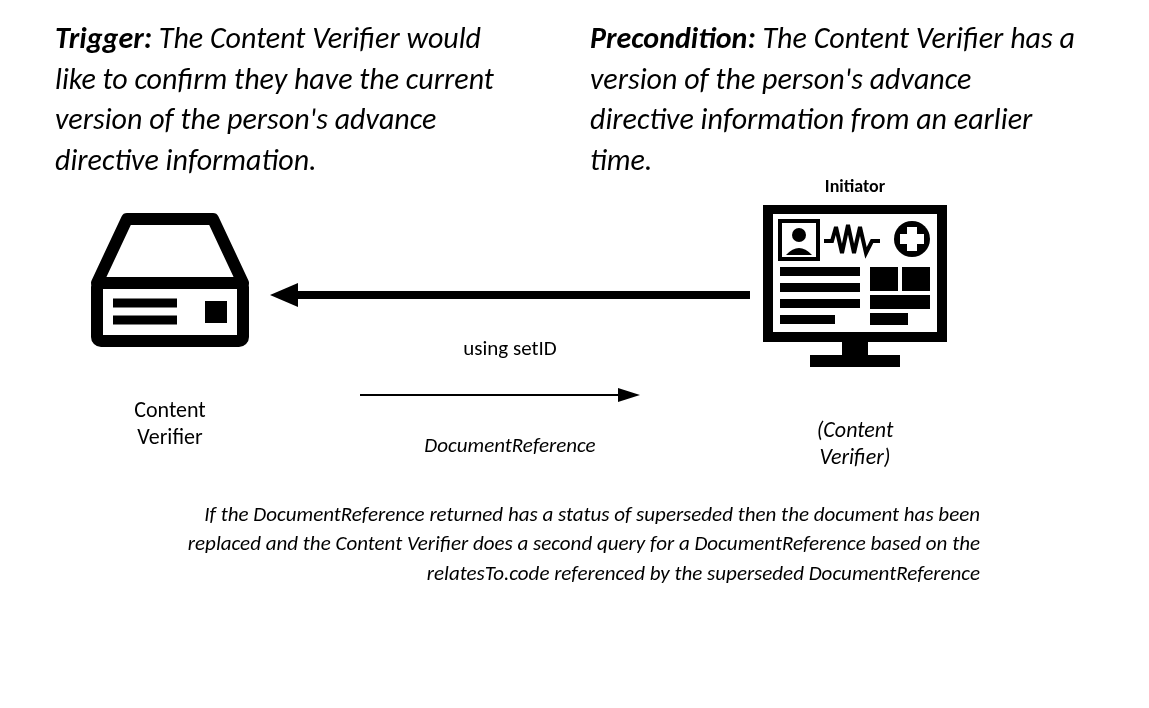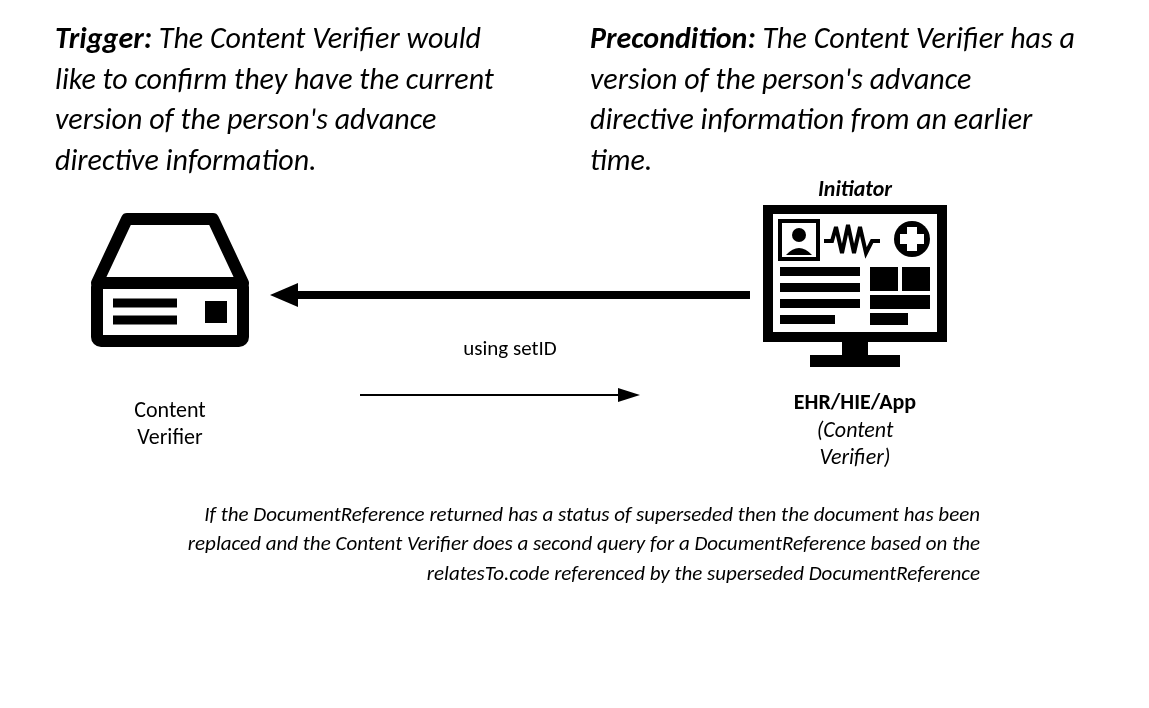--- a/index.html
+++ b/index.html
@@ -46,23 +46,22 @@
     text-align: center;
     font-size: 22px;
     margin-top: 26px;
   }
   #initiator-label {
     position: absolute;
     left: 745px;
     top: 175px;
     width: 220px;
     text-align: center;
-    font-size: 22px;
+    font-size: 18px;
     font-weight: bold;
-    font-style: italic;
   }
   #ehr-icon {
     position: absolute;
     left: 760px;
     top: 205px;
     width: 190px;
     height: 170px;
   }
   #ehr-label {
     position: absolute;
@@ -179,21 +178,21 @@
     <rect x="20" y="94" width="80" height="9" fill="#000"></rect>
     <rect x="20" y="110" width="55" height="9" fill="#000"></rect>
 
     <rect x="110" y="62" width="28" height="24" fill="#000"></rect>
     <rect x="142" y="62" width="28" height="24" fill="#000"></rect>
     <rect x="110" y="90" width="60" height="14" fill="#000"></rect>
     <rect x="110" y="108" width="38" height="12" fill="#000"></rect>
   </svg>
 </div>
 <div id="ehr-label">
-  <span class="main">EHR/HIE/App</span><br>
+  <br>
   <span class="sub">(Content</span><br>
   <span class="sub">Verifier)</span>
 </div>
 
 <div id="big-arrow">
   <svg viewBox="0 0 480 30" width="480" height="30">
     <line x1="20" y1="15" x2="480" y2="15" stroke="#000" stroke-width="8"></line>
     <polygon points="0,15 28,3 28,27" fill="#000"></polygon>
   </svg>
 </div>
@@ -203,17 +202,18 @@
 </div>
 
 <div id="small-arrow">
   <svg viewBox="0 0 280 20" width="280" height="20">
     <line x1="0" y1="10" x2="265" y2="10" stroke="#000" stroke-width="2"></line>
     <polygon points="280,10 258,3 258,17" fill="#000"></polygon>
   </svg>
 </div>
 <div id="arrow2-label">
   <br>
+  <span>DocumentReference</span>
 </div>
 
 <div id="bottom-note">
   <span>If the DocumentReference returned has a status of superseded then the document has been replaced and the Content Verifier does a second query for a DocumentReference based on the relatesTo.code referenced by the superseded DocumentReference</span>
 </div>
 
 </body></html>

